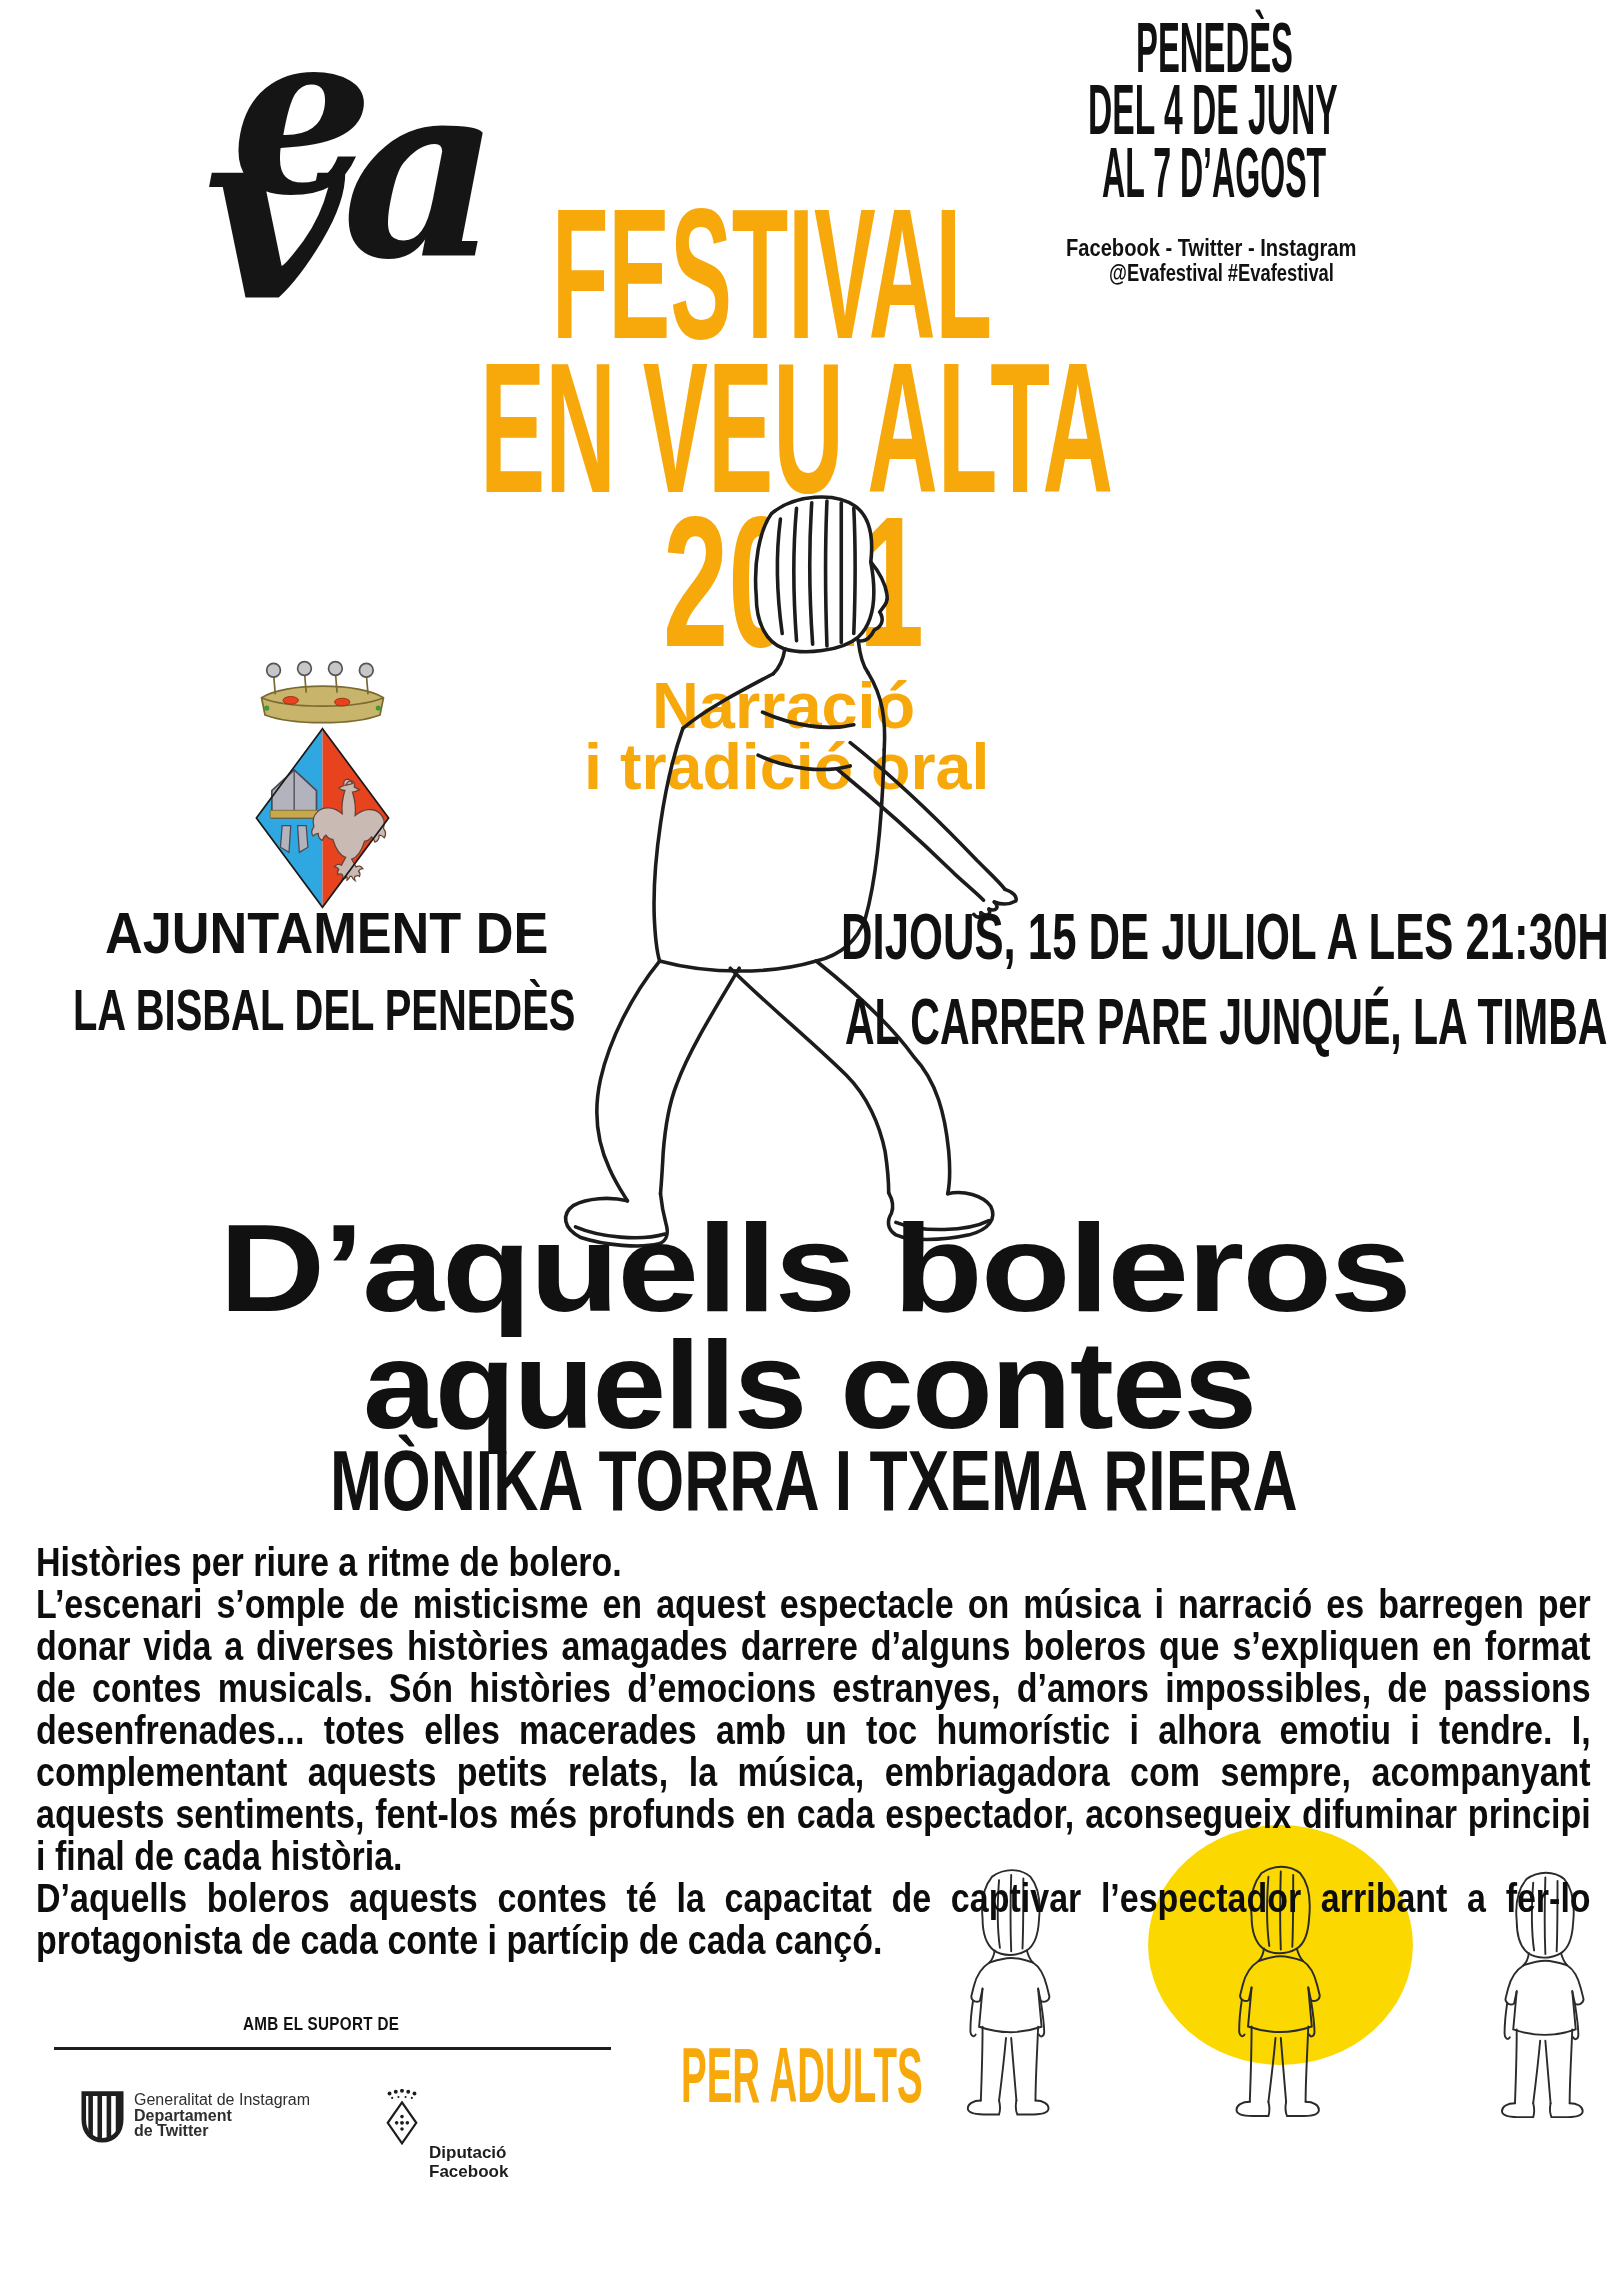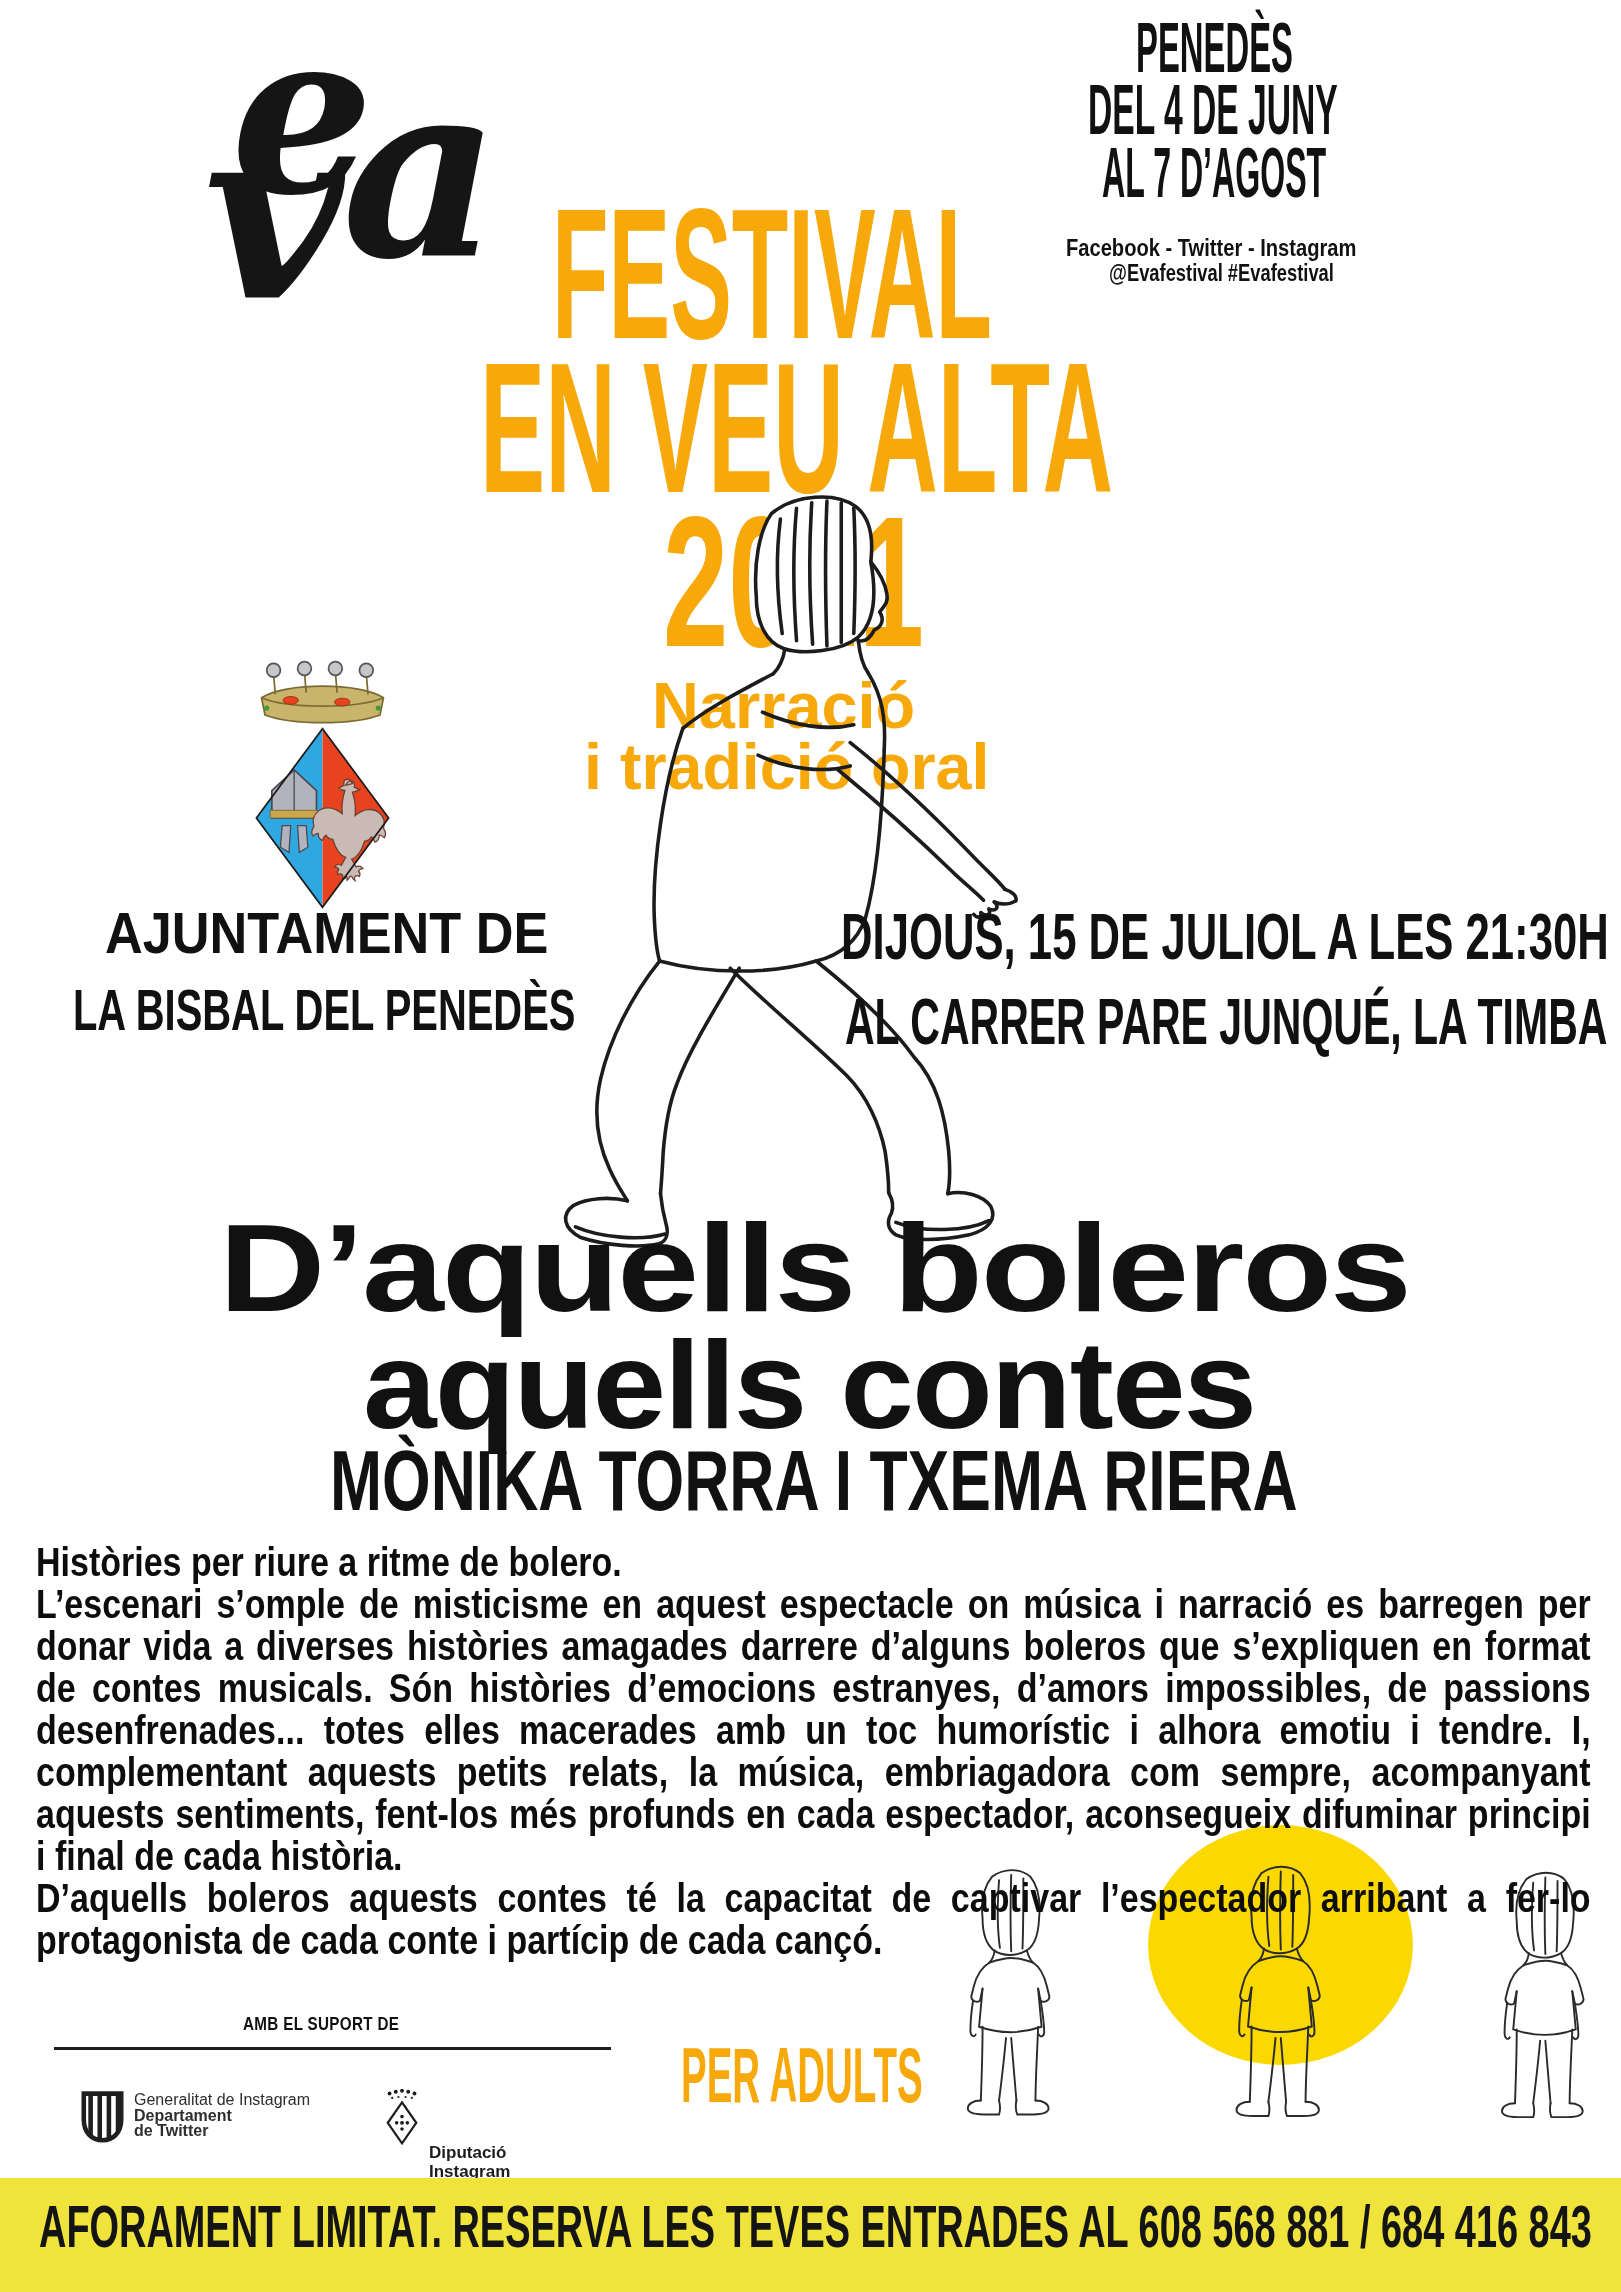--- a/index.html
+++ b/index.html
@@ -216,23 +216,20 @@
       <circle cx="19" cy="31" r="2"></circle>
         <circle cx="13" cy="38" r="2"></circle>
         <circle cx="25" cy="38" r="2"></circle>
       <circle cx="19" cy="45" r="2"></circle>
         <circle cx="19" cy="38" r="2.2"></circle>
     </g>
     <polygon points="19,15 35,38 19,61 3,38" fill="none" stroke="#1d1d1d" stroke-width="2.5"></polygon>
   </svg>
   <div class="abs dlogo-text">
     <div>Diputació</div>
-    <div>Instagram</div>
+    <div>Facebook</div>
   </div>
 
   <div class="fitline peradults" style="left: 681px; top: 2037px; transform: scaleX(0.5);">PER ADULTS</div>
 
-  <div class="abs bar">
-    <div class="fitline" style="left: 39px; top: 19.7px; transform: scaleX(0.6426);">AFORAMENT LIMITAT. RESERVA LES TEVES ENTRADES AL 608 568 881 / 684 416 843</div>
-  </div>
 
 </div>
 
 
 </body></html>

